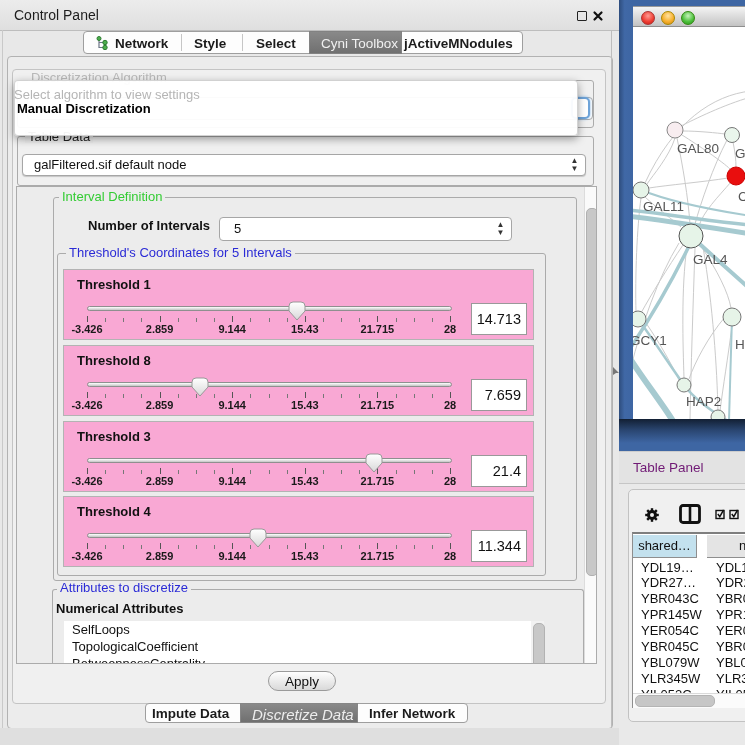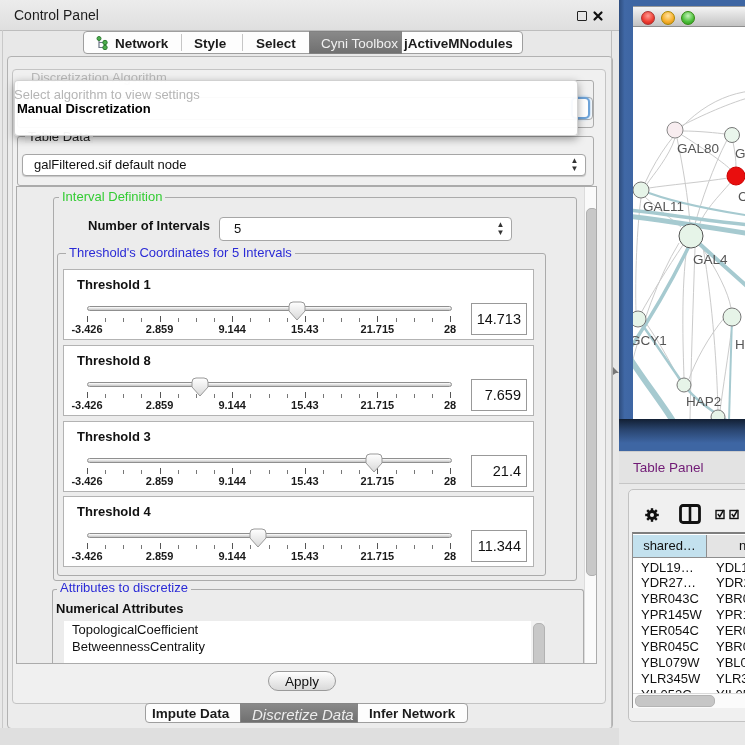--- a/index.html
+++ b/index.html
@@ -2,21 +2,21 @@
 <html><head>
 <meta charset="utf-8">
 <style>
 html,body{margin:0;padding:0;}
 #app{position:relative;width:745px;height:745px;background:#E8E8E8;font-family:"Liberation Sans",sans-serif;overflow:hidden;}
 .abs{position:absolute;}
 .gb{position:absolute;border:1px solid #ABABAB;border-radius:3px;}
 .gbl{position:absolute;font-size:13px;background:#ECECEC;padding:0 3px;line-height:13px;}
 .combo{position:absolute;background:#fff;border:1px solid #A6A6A6;border-radius:4px;font-size:13px;color:#111;}
 .updn{position:absolute;right:6px;top:3px;width:9px;font-size:8px;line-height:8px;color:#333;text-align:center;}
-.thpanel{position:absolute;left:46px;width:469px;height:69px;border:1px solid #B3B3B3;background:#ffffff;}
+.thpanel{position:absolute;left:46px;width:469px;height:69px;border:1px solid #B3B3B3;background:#f9a8d4;}
 .thlabel{position:absolute;left:13px;top:7px;font-size:13px;font-weight:bold;color:#111;}
 .track{position:absolute;left:23px;top:35.5px;width:363px;height:3px;background:linear-gradient(#ffffff,#c4c4c4);border:1px solid #8F8F8F;border-radius:3px;}
 .vbox{position:absolute;left:407px;top:33px;width:49px;height:30px;background:#fff;border:1px solid #999;font-size:14.5px;color:#111;text-align:right;line-height:30px;padding-right:5px;}
 .ticklbl{position:absolute;top:53px;font-size:11px;font-weight:bold;color:#1a1a1a;width:60px;text-align:center;}
 .mt{position:absolute;top:46px;width:1px;height:6px;background:#555;}
 .nt{position:absolute;top:48px;width:1px;height:4px;background:#777;}
 .litem{font-size:13px;color:#111;height:17px;line-height:17px;padding-left:8px;}
 .trow{position:absolute;left:641px;width:70px;height:16px;line-height:16px;font-size:13px;color:#111;background:transparent;}
 .trow2{position:absolute;left:716px;width:40px;height:16px;line-height:16px;font-size:13px;color:#111;}
 </style>
@@ -236,20 +236,21 @@
           </defs>
           <path d="M1,5 Q1,1 5,1 L13,1 Q17,1 17,5 L17,10 L9,19 L1,10 Z" fill="url(#tg4)" stroke="#999" stroke-width="1"></path>
         </svg>
 <div class="vbox">11.344</div>
 </div>
 
   <div class="abs" style="left:35px;top:402px;width:530px;height:80px;border:1px solid #ABABAB;border-top-right-radius:3px;border-top-left-radius:3px;border-bottom:0;"></div>
   <div class="gbl" style="left:40px;top:394px;color:#2B2BD6;">Attributes to discretize</div>
   <div class="abs" style="left:39px;top:414px;font-size:13px;font-weight:bold;color:#111;">Numerical Attributes</div>
   <div class="abs" style="left:47px;top:434px;width:467px;height:44px;background:#fff;overflow:hidden;">
+    <div class="litem">SelfLoops</div>
     <div class="litem">TopologicalCoefficient</div>
     <div class="litem">BetweennessCentrality</div>
   </div>
   <div class="abs" style="left:514px;top:434px;width:13px;height:44px;background:#F2F2F2;"></div>
   <div class="abs" style="left:515.5px;top:436px;width:10px;height:50px;background:#C8C8C8;border:1px solid #B2B2B2;border-radius:5px;"></div>
 
   <div class="abs" style="left:567px;top:0;width:14px;height:478px;background:#FAFAFA;border-left:1px solid #DCDCDC;"></div>
   <div class="abs" style="left:569px;top:21px;width:10px;height:366px;background:#C8C8C8;border:1px solid #B0B0B0;border-radius:5px;"></div>
 </div>
 
@@ -350,21 +351,21 @@
 <line x1="11" y1="1.5" x2="11" y2="18.5" stroke="#111" stroke-width="2.6"></line>
 </svg>
 <svg class="abs" style="left:715px;top:508px;" width="26" height="12" viewBox="0 0 26 12">
 <rect x="1" y="2.5" width="8" height="8" fill="none" stroke="#111" stroke-width="1.4"></rect>
 <path d="M2.8,6 L4.8,8.6 L8.6,1.8" stroke="#111" stroke-width="1.5" fill="none"></path>
 <rect x="15" y="2.5" width="8" height="8" fill="none" stroke="#111" stroke-width="1.4"></rect>
 <path d="M16.8,6 L18.8,8.6 L22.6,1.8" stroke="#111" stroke-width="1.5" fill="none"></path>
 </svg>
 
 <div class="abs" style="left:632px;top:532px;width:113px;height:176px;background:#fff;border:1px solid #8E8E8E;border-top:2px solid #7E7E7E;border-right:0;box-sizing:border-box;overflow:hidden;"></div>
-<div class="abs" style="left:633px;top:535px;width:74px;height:23px;background:#C3E1EE;border-right:1px solid #8E8E8E;border-bottom:1px solid #8E8E8E;box-sizing:border-box;text-align:center;font-size:13px;line-height:22px;color:#111;">shared…</div>
+<div class="abs" style="left:633px;top:535px;width:64px;height:23px;background:#C3E1EE;border-right:1px solid #8E8E8E;border-bottom:1px solid #8E8E8E;box-sizing:border-box;text-align:center;font-size:13px;line-height:22px;color:#111;">shared…</div>
 <div class="abs" style="left:707px;top:535px;width:38px;height:23px;background:#E4E4E4;border-bottom:1px solid #8E8E8E;box-sizing:border-box;font-size:13px;line-height:22px;color:#111;"><span style="margin-left:32px;">n</span></div>
 <div class="trow" style="top:559.5px;">YDL19…</div>
 <div class="trow2" style="top:559.5px;">YDL194W</div>
 <div class="trow" style="top:575.4px;">YDR27…</div>
 <div class="trow2" style="top:575.4px;">YDR277C</div>
 <div class="trow" style="top:591.3px;">YBR043C</div>
 <div class="trow2" style="top:591.3px;">YBR043C</div>
 <div class="trow" style="top:607.2px;">YPR145W</div>
 <div class="trow2" style="top:607.2px;">YPR145W</div>
 <div class="trow" style="top:623.1px;">YER054C</div>

